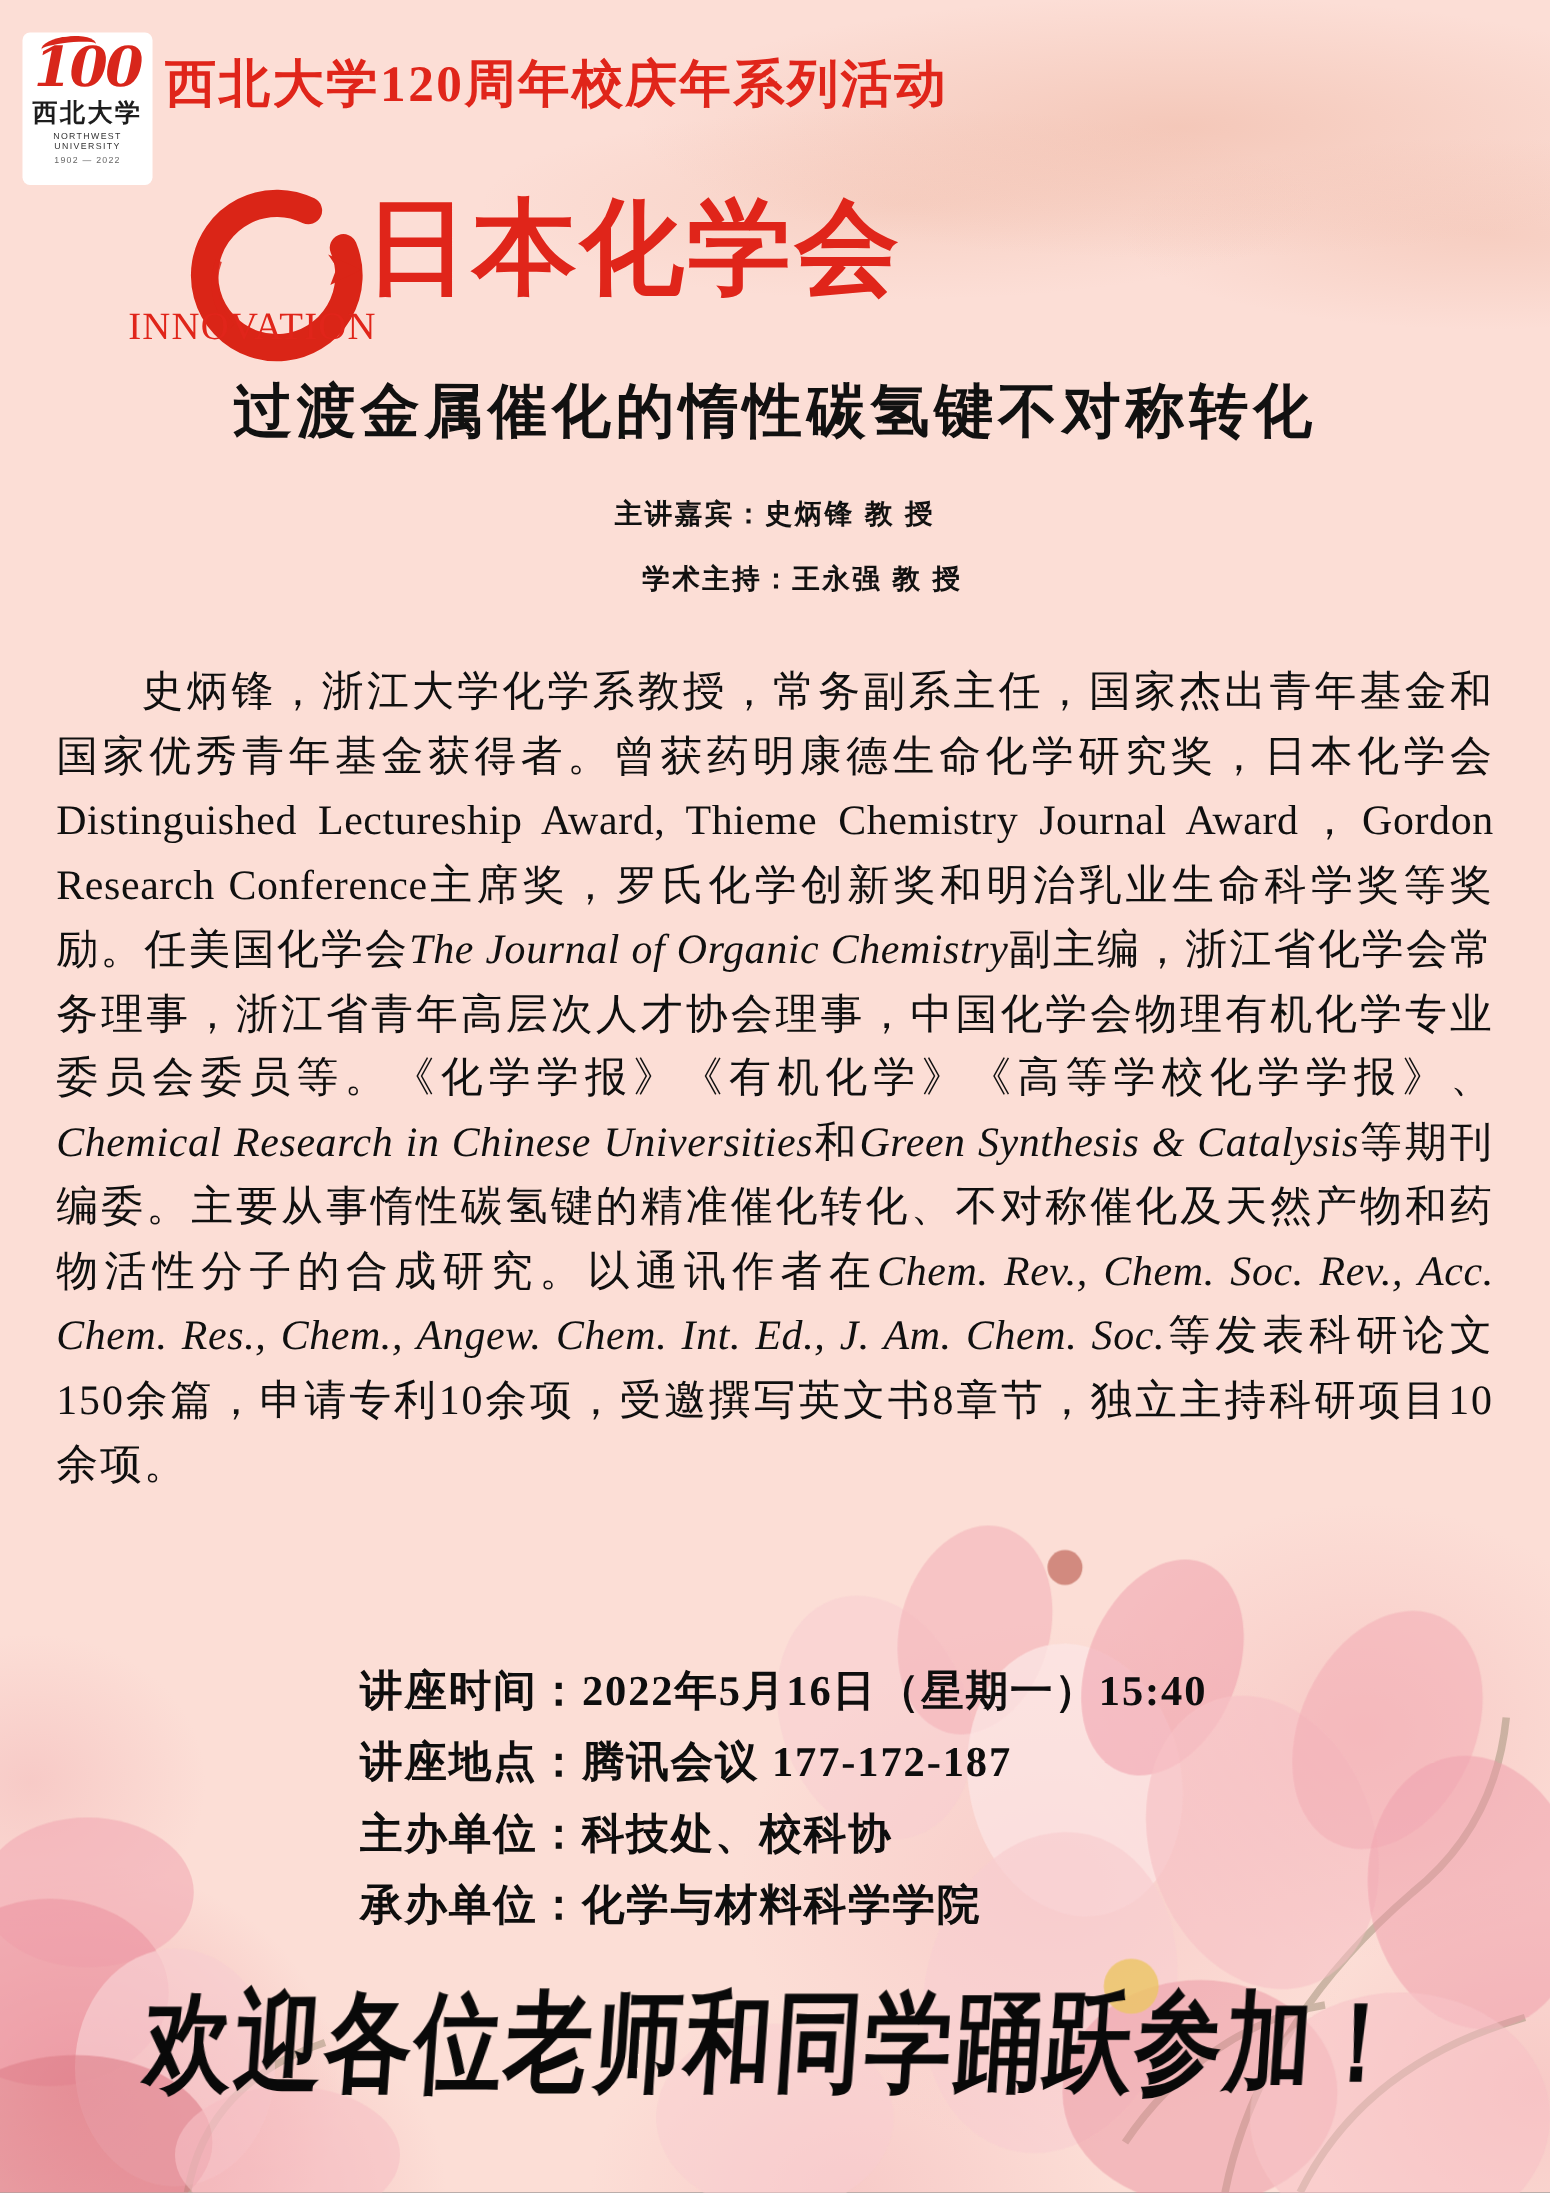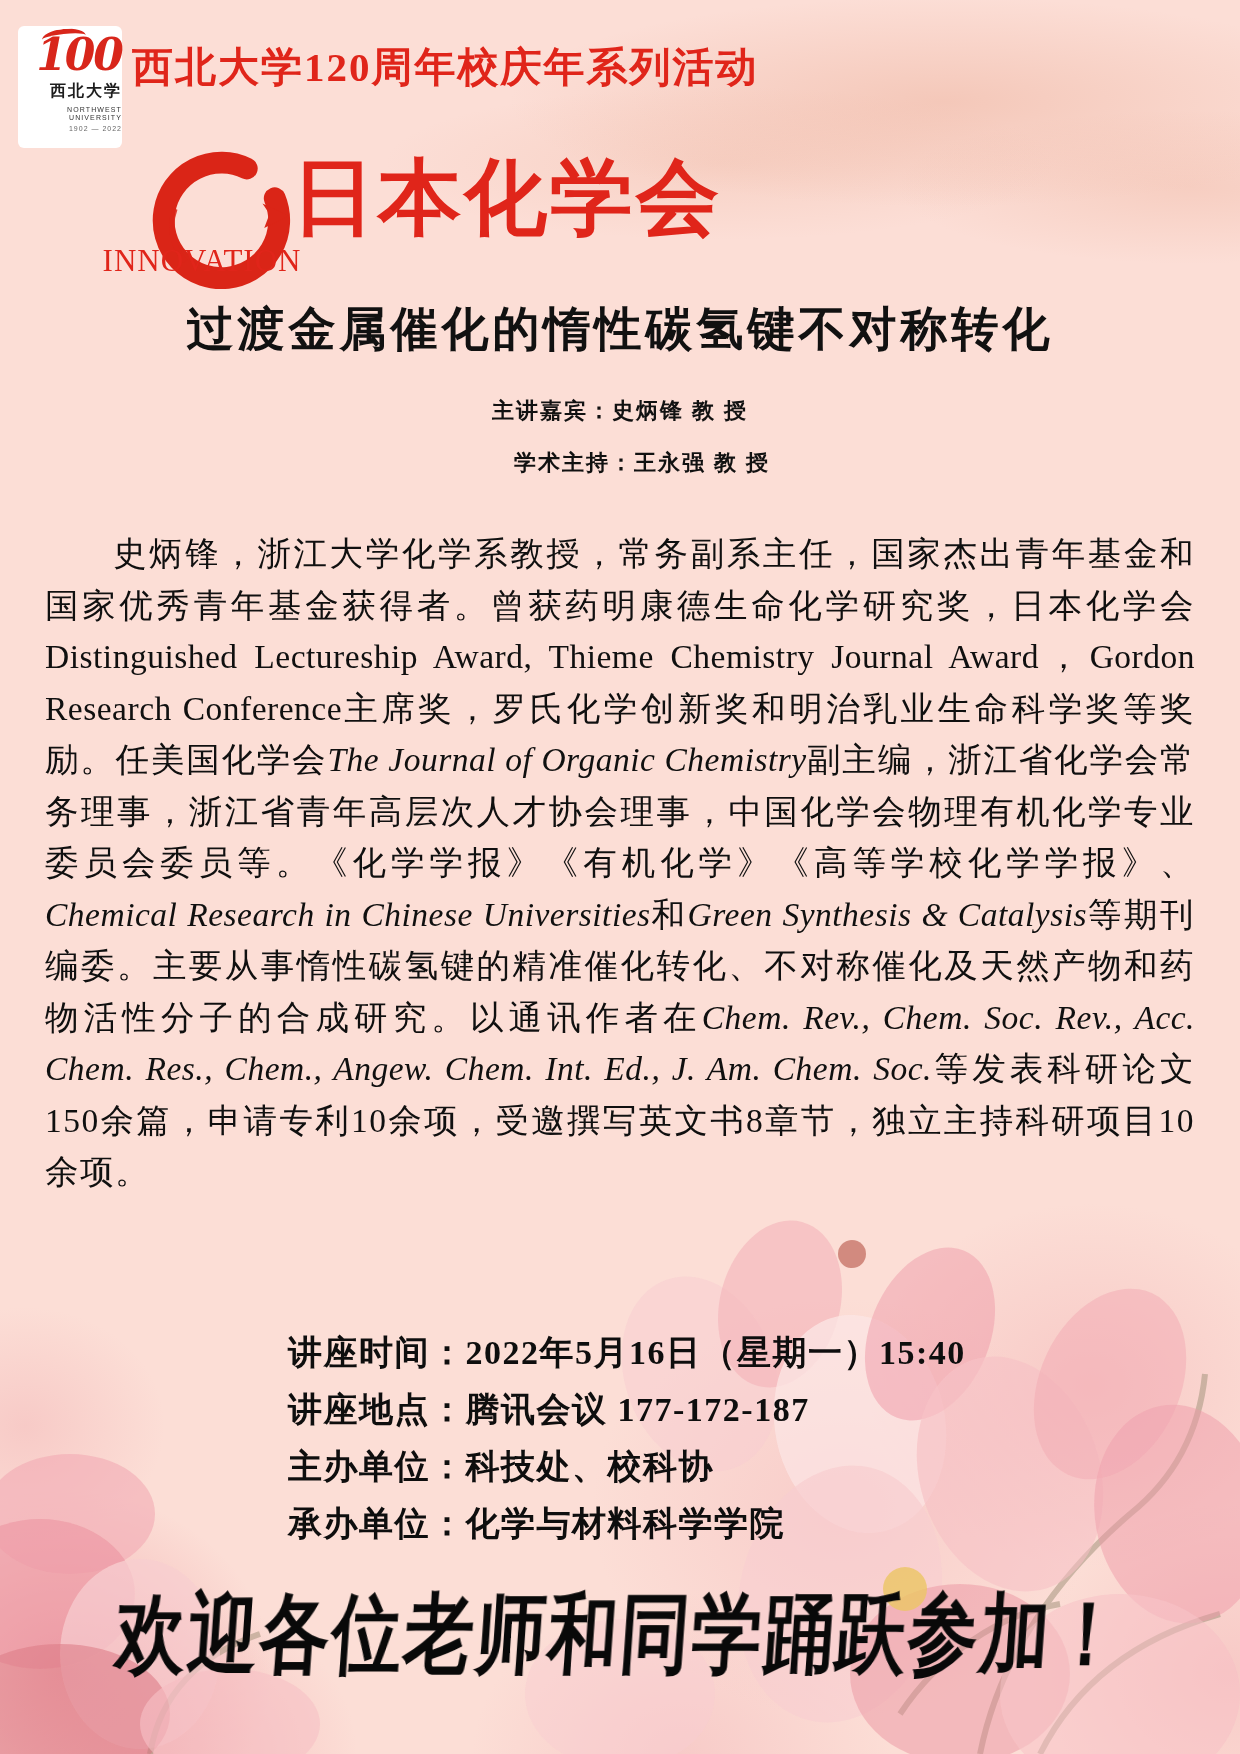--- a/index.html
+++ b/index.html
@@ -21,27 +21,27 @@
       radial-gradient(ellipse 280px 230px at 13% 100%, rgba(235,150,158,.45), transparent 70%),
       radial-gradient(ellipse 200px 170px at 2% 60%, rgba(238,165,170,.35), transparent 70%),
       radial-gradient(ellipse 360px 300px at 68% 70%, rgba(240,170,176,.34), transparent 70%),
       radial-gradient(ellipse 320px 260px at 88% 55%, rgba(236,152,160,.30), transparent 70%),
       radial-gradient(ellipse 300px 230px at 55% 100%, rgba(240,172,178,.38), transparent 70%),
       radial-gradient(ellipse 280px 240px at 99% 90%, rgba(238,160,166,.34), transparent 70%);
   }
   .magnolia { position:absolute; left:0; bottom:0; pointer-events:none; }
   
   .uni-logo { position:absolute; left:18px; top:26px; width:104px; height:122px;
-    background:#ffffff; border-radius:6px; text-align:right; }
+    background:#ffffff; border-radius:6px; text-align:center; }
   .logo-100 { position:relative; display:inline-block; margin-top:4px;
     font-family:"DejaVu Serif", serif; font-style:italic; font-weight:bold;
     font-size:44px; line-height:50px; color:#d8261b; letter-spacing:-2px; }
   .logo-100::after { content:""; position:absolute; left:6px; top:-1px; width:44px; height:12px;
     border-top:5px solid #d8261b; border-radius:50% 50% 0 0; transform:rotate(-6deg); }
-  .logo-cn { font-family:"Liberation Serif", serif; font-weight:bold; font-size:16px;
+  .logo-cn { font-family:"Liberation Serif", serif; font-weight:bold; font-size:20px;
     letter-spacing:2px; color:#1d1d1d; line-height:22px; }
   .logo-en { font-size:7px; letter-spacing:1.1px; color:#333; margin-top:4px; line-height:8px; }
   .logo-years { font-size:7px; letter-spacing:1px; color:#666; margin-top:3px; line-height:8px; }
   
   .series-title { position:absolute; left:132px; top:40px;
     font-family:"Liberation Serif", serif; font-weight:bold; font-size:41px;
     color:#e0251a; letter-spacing:2px; white-space:nowrap; }
   
   .enso { position:absolute; left:133px; top:130px; width:175px; height:175px; }
   .innovation-word { position:absolute; left:92px; top:243px; width:220px; text-align:center;

